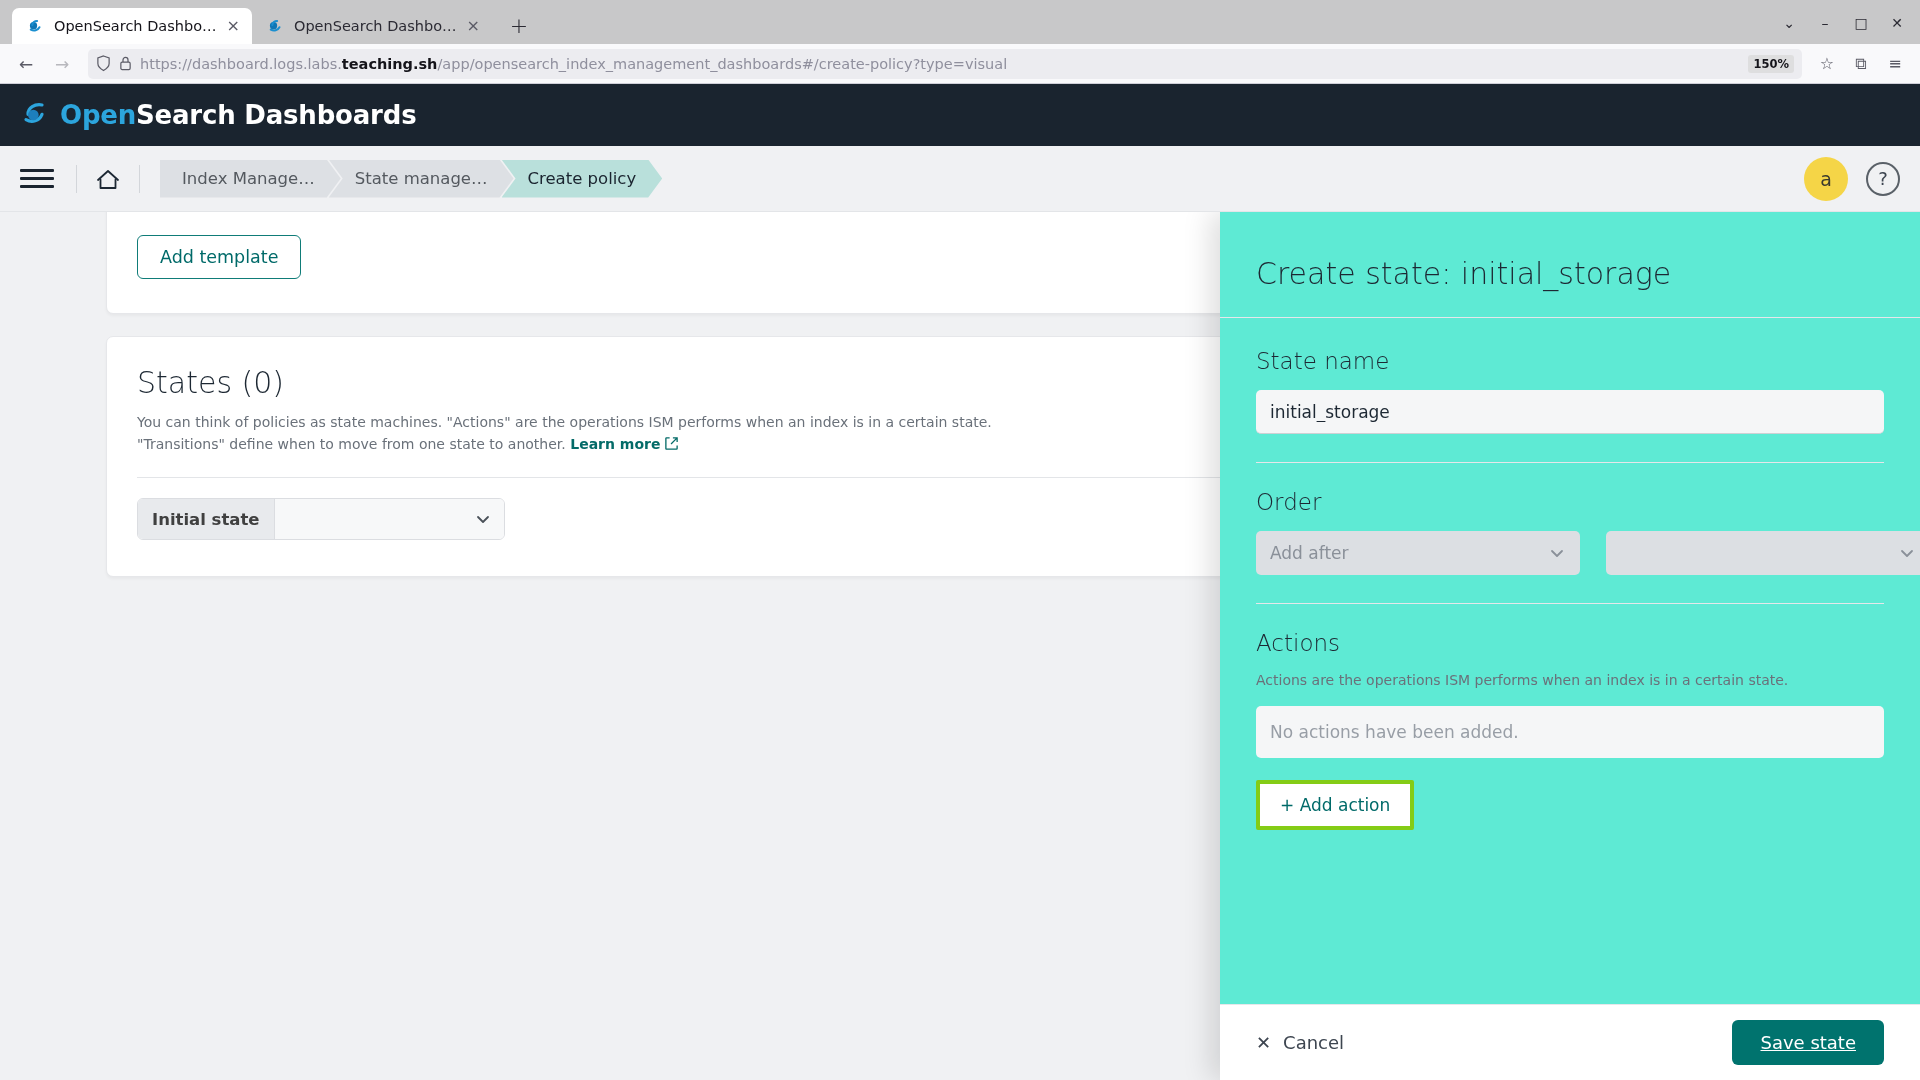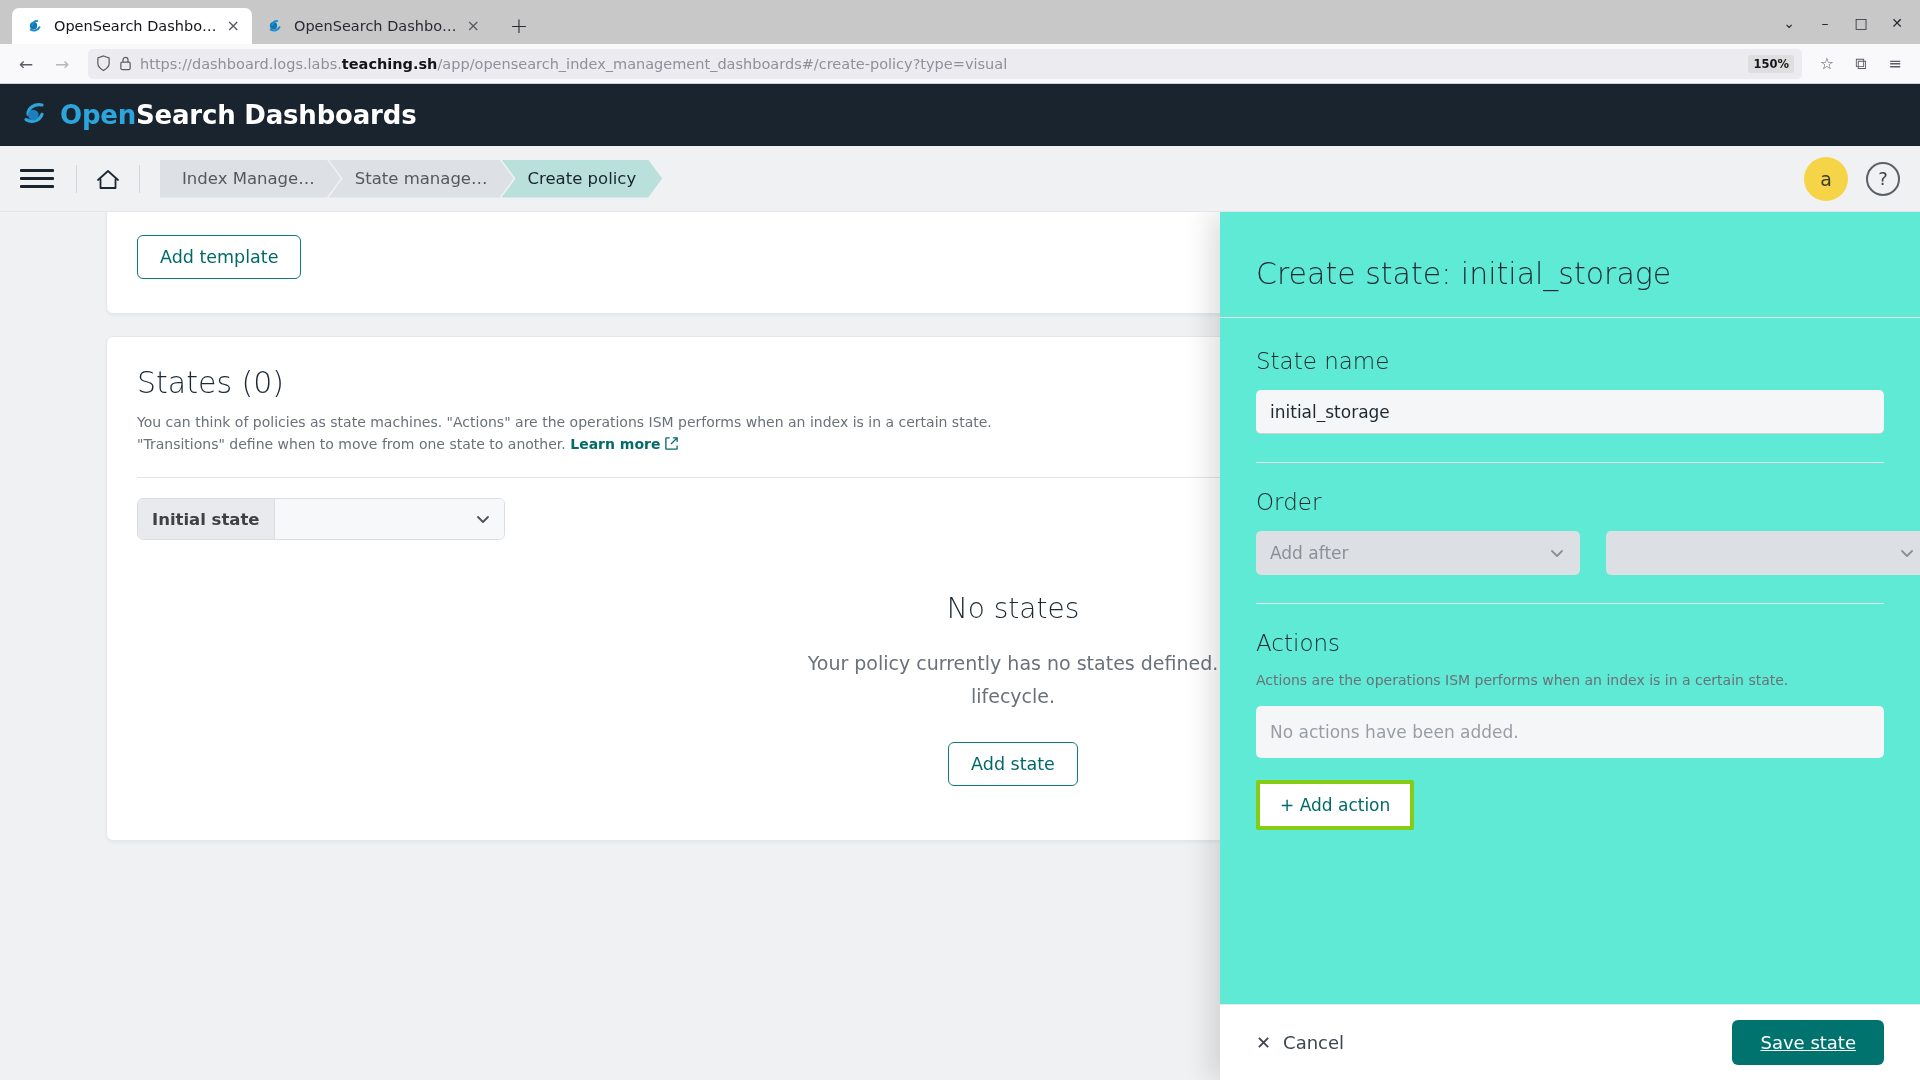--- a/index.html
+++ b/index.html
@@ -327,28 +327,20 @@
           <div class="field-row">
             <div class="field-prepend">Initial state</div>
             <div class="field-select">
               <span></span>
               <svg class="chev-svg" width="18" height="18" viewBox="0 0 18 18">
                   <path d="M4 7l5 5 5-5" fill="none" stroke="#4a5159" stroke-width="1.8" stroke-linecap="round" stroke-linejoin="round"></path>
                 </svg>
             </div>
           </div>
 
-          <div class="empty-state">
-            <div class="empty-title">No states</div>
-            <div class="empty-text">
-              <span>Your policy currently has no states defined.</span><br>
-              <span>lifecycle.</span>
-            </div>
-            <div class="btn-hollow">Add state</div>
-          </div>
         </div>
       </div>
 
       <div class="flyout-shadow"></div>
       <div class="flyout">
         <div class="flyout-head">
           <div class="flyout-title">Create state: initial_storage</div>
         </div>
         <div class="flyout-body">
           <div class="f-label">State name</div>

